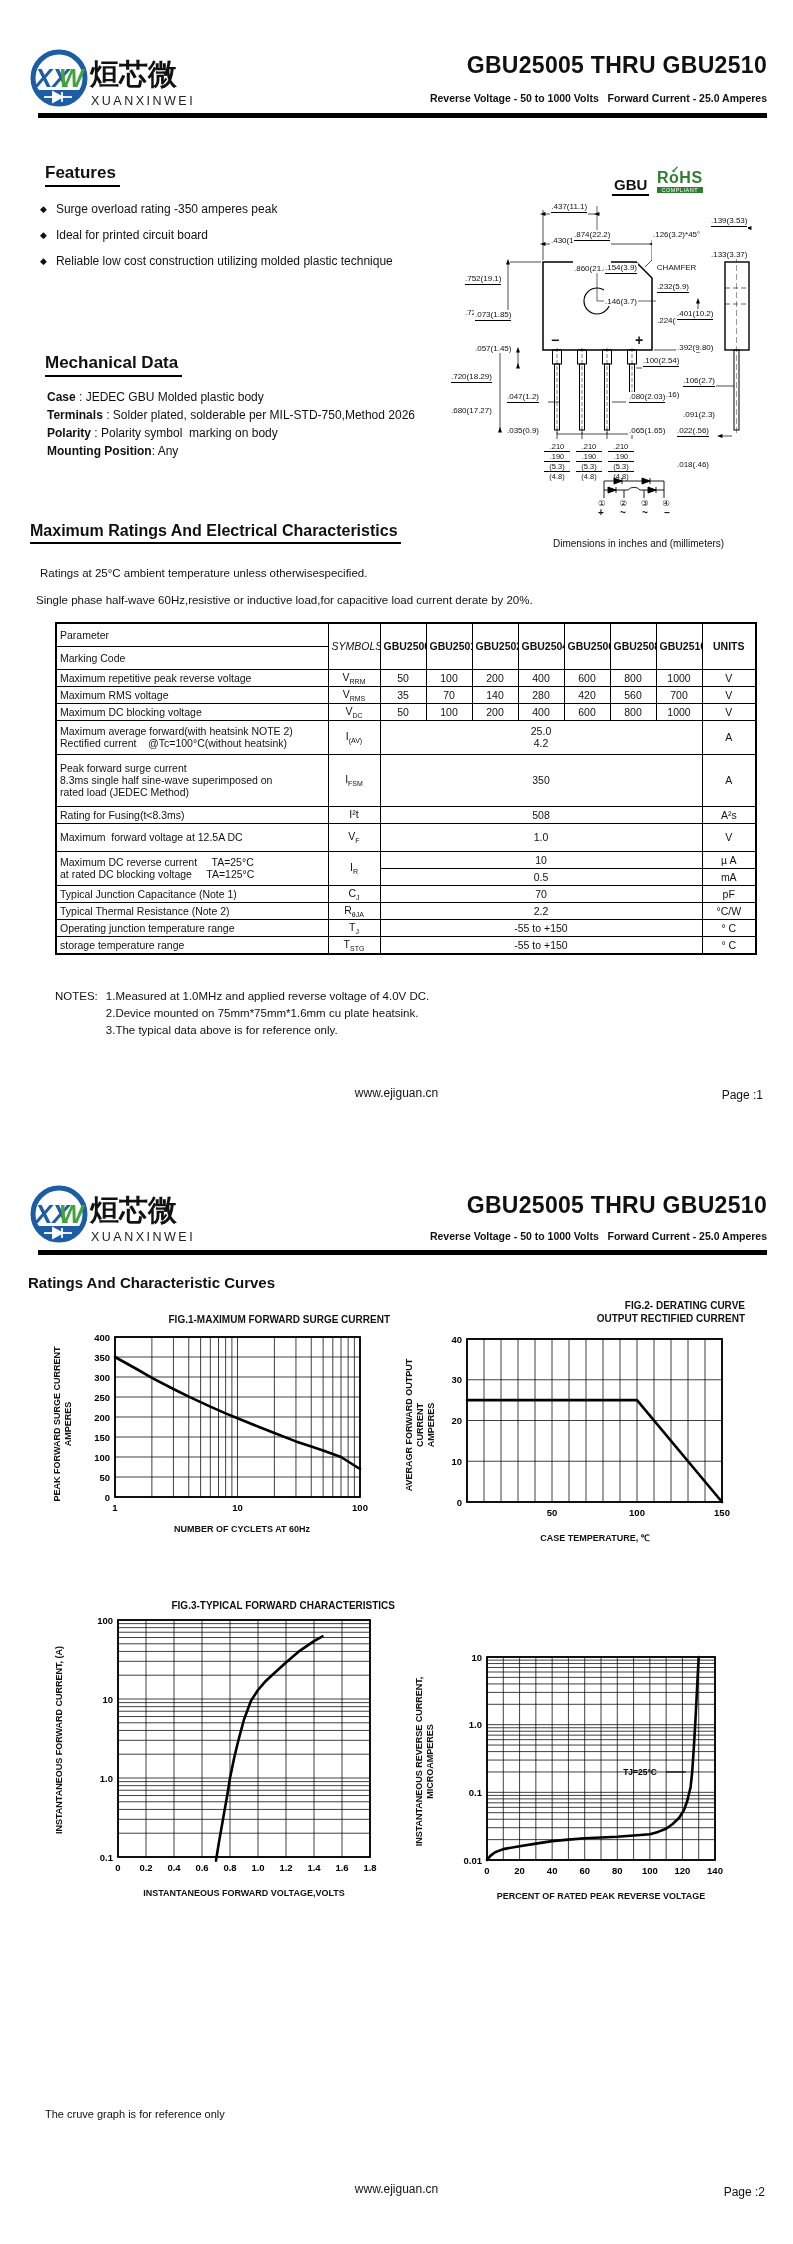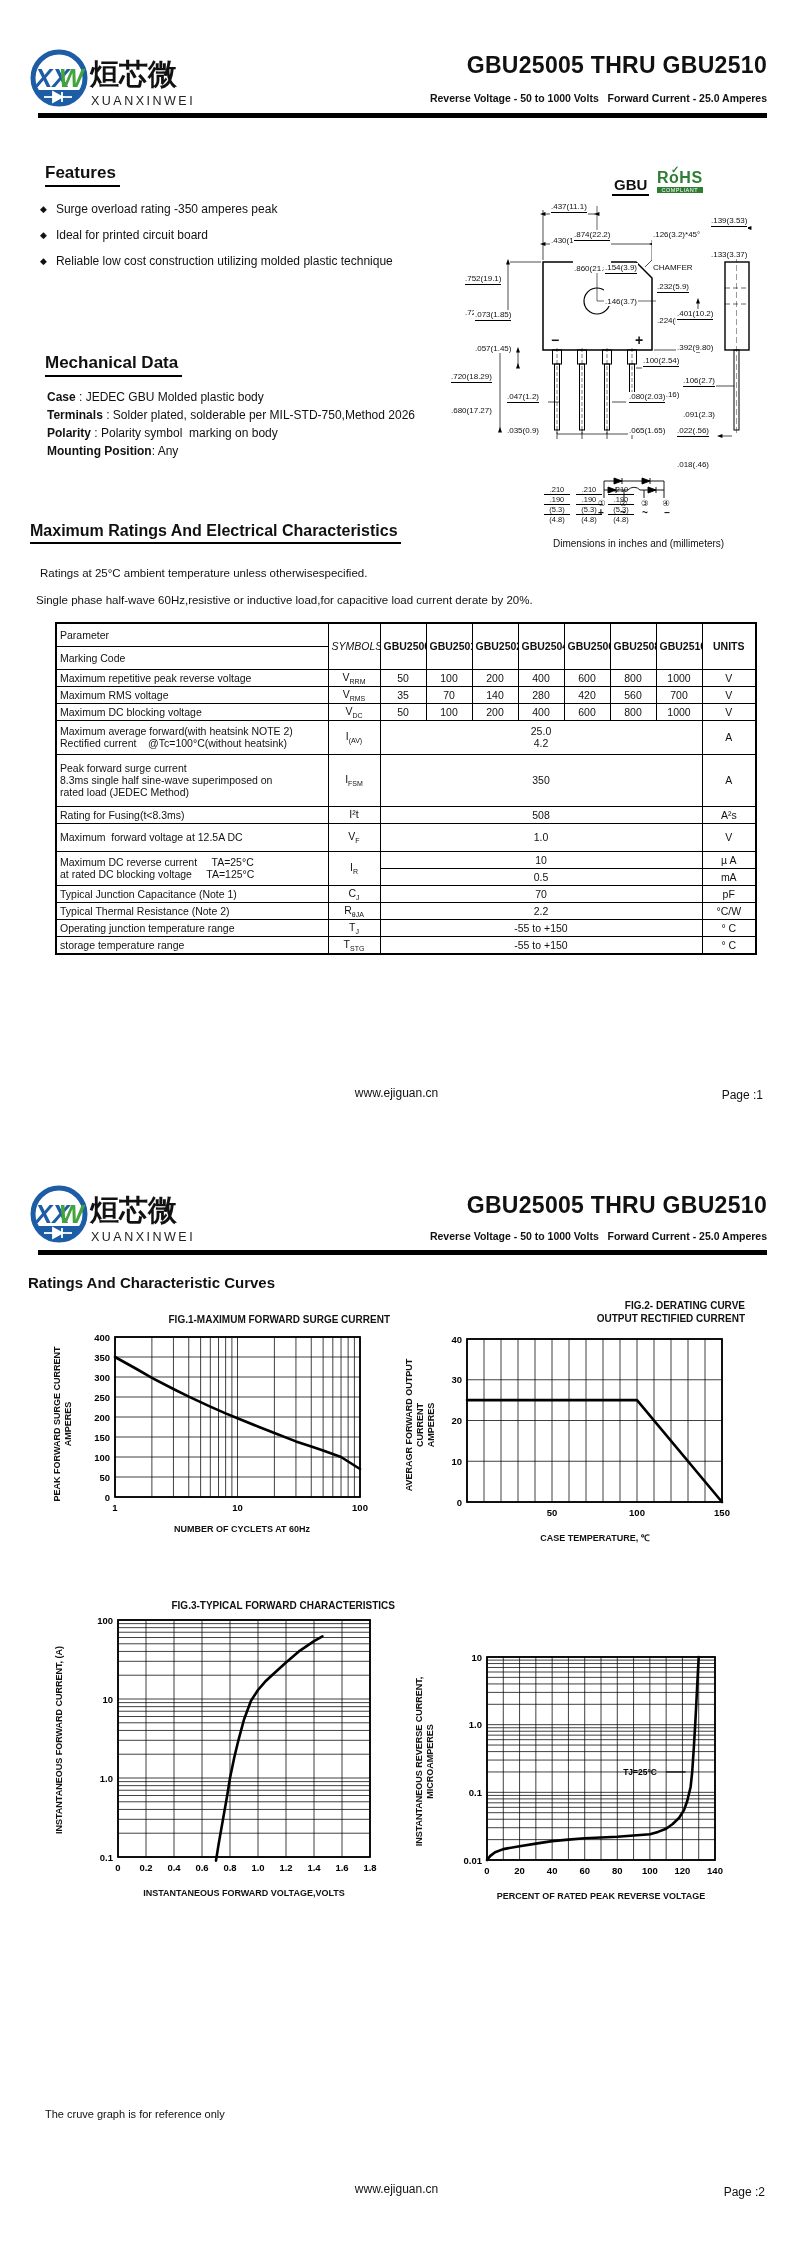--- a/index.html
+++ b/index.html
@@ -23,25 +23,25 @@
   table.rt td{border:1px solid #000;font-size:10.5px;padding:1px 3px;overflow:hidden;}
   table.rt{border:2px solid #000;}
   .c{text-align:center;}
   .pl{text-align:left;}
   .sym{font-size:11px;}
   .sym sub{font-size:7px;}
   .mod{font-size:7.5px;font-weight:bold;text-align:center;}
   .ital{font-style:italic;font-size:9.5px;text-align:center;}
   .unitsh{font-size:10px;font-weight:bold;text-align:center;}
   
-  .dim{position:absolute;font-size:8px;line-height:9.5px;text-align:left;background:#fff;padding:0 1px;}
+  .dim{position:absolute;font-size:8px;line-height:9.5px;text-align:center;background:#fff;padding:0 1px;}
   .dim .a{display:block;border-bottom:1px solid #000;}
   .dim.nofrac .a{border-bottom:none;}
   .dim .bb{display:block;margin-top:23px;}
-  .pitch{position:absolute;width:26px;font-size:7.5px;line-height:9px;text-align:center;background:#fff;margin-top:43px;}
+  .pitch{position:absolute;width:26px;font-size:7.5px;line-height:9px;text-align:center;background:#fff;}
   .pitch span{display:block;border-bottom:1px solid #000;}
   .pitch span:last-child{border-bottom:none;}
   
   .ctitle{position:absolute;text-align:right;font-size:10px;font-weight:bold;line-height:13px;}
   .xlab{position:absolute;text-align:center;font-size:9px;font-weight:bold;}
   .vlab{position:absolute;transform:rotate(-90deg);transform-origin:0 0;text-align:center;
         font-size:9px;font-weight:bold;line-height:11px;}
   .ftr{font-size:12px;}
   .note{font-size:11.5px;line-height:17px;}
   .rohs-top{position:relative;font-size:16px;font-weight:bold;color:#2e7d32;line-height:16px;letter-spacing:.5px;}
@@ -422,20 +422,30 @@
       </tr>
       <tr style="height:17px">
         <td class="pl">storage temperature range</td>
         <td class="c sym"><span>T</span><sub>STG</sub></td>
         <td class="c" colspan="7">-55 to +150</td>
         <td class="c">° C</td>
       </tr>
     </tbody>
       </table>
 
+    <div class="abs" style="left:55px;top:988px">
+      <div style="display:flex;gap:8px">
+        <div class="note">NOTES:</div>
+        <div>
+          <div class="note">1.Measured at 1.0MHz and applied reverse voltage of 4.0V DC.</div>
+          <div class="note">2.Device mounted on 75mm*75mm*1.6mm cu plate heatsink.</div>
+          <div class="note">3.The typical data above is for reference only.</div>
+        </div>
+      </div>
+    </div>
 
     <div class="abs ftr" style="left:0;right:0;top:1086px;text-align:center">www.ejiguan.cn</div>
     <div class="abs ftr" style="right:30px;top:1088px">Page :1</div>
   </div>
 
   <div class="page" style="top:1122px">
 
     <svg class="abs" style="left:26px;top:54px" width="180" height="80" viewBox="0 0 180 80">
       <defs>
           <clipPath id="lc2">

